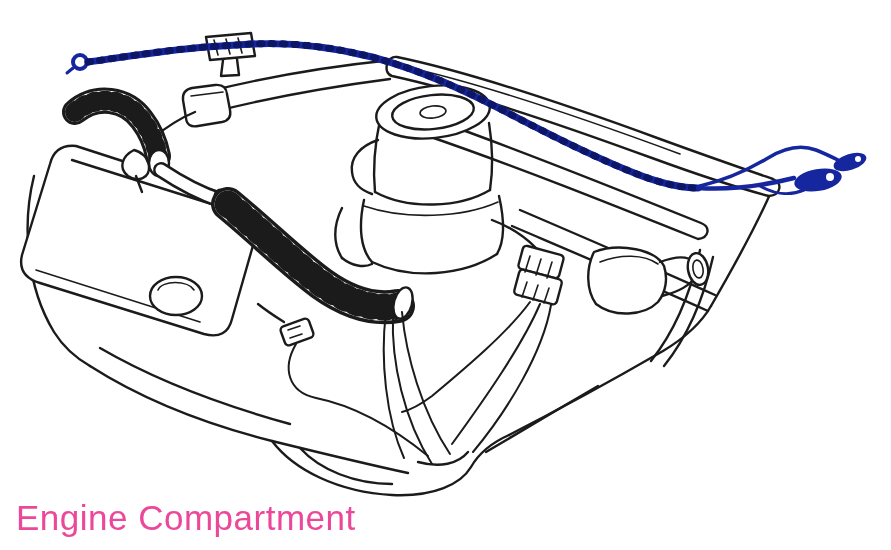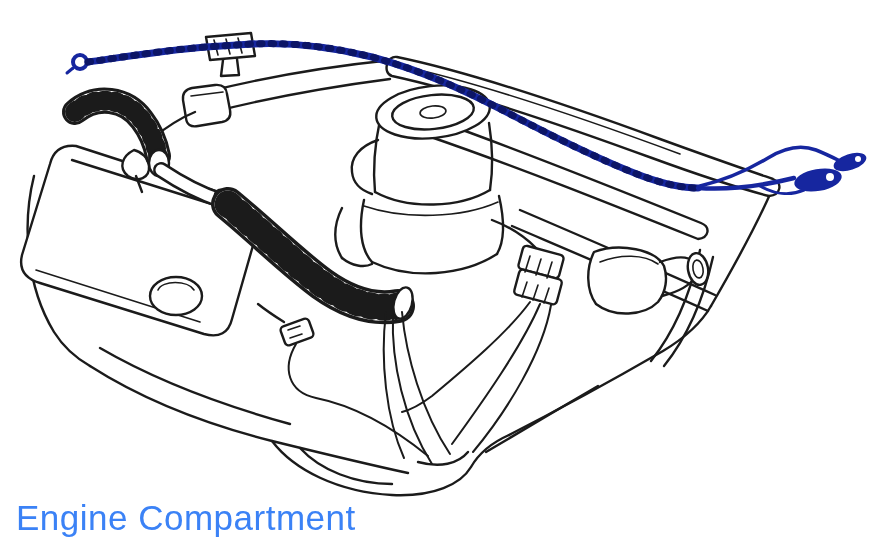--- a/index.html
+++ b/index.html
@@ -11,21 +11,21 @@
     overflow: hidden;
     font-family: "Liberation Sans", sans-serif;
   }
   .stage svg { position: absolute; left: 0; top: 0; width: 891px; height: 550px; display: block; }
   .caption {
     position: absolute;
     left: 16px;
     top: 498px;
     font-size: 35px;
     font-weight: 400;
-    color: #3b82f6;
+    color: #ec4899;
     letter-spacing: 0.5px;
     white-space: nowrap;
     user-select: none;
   }
 </style>
 </head>
 <body>
 
 <div class="stage">
 

